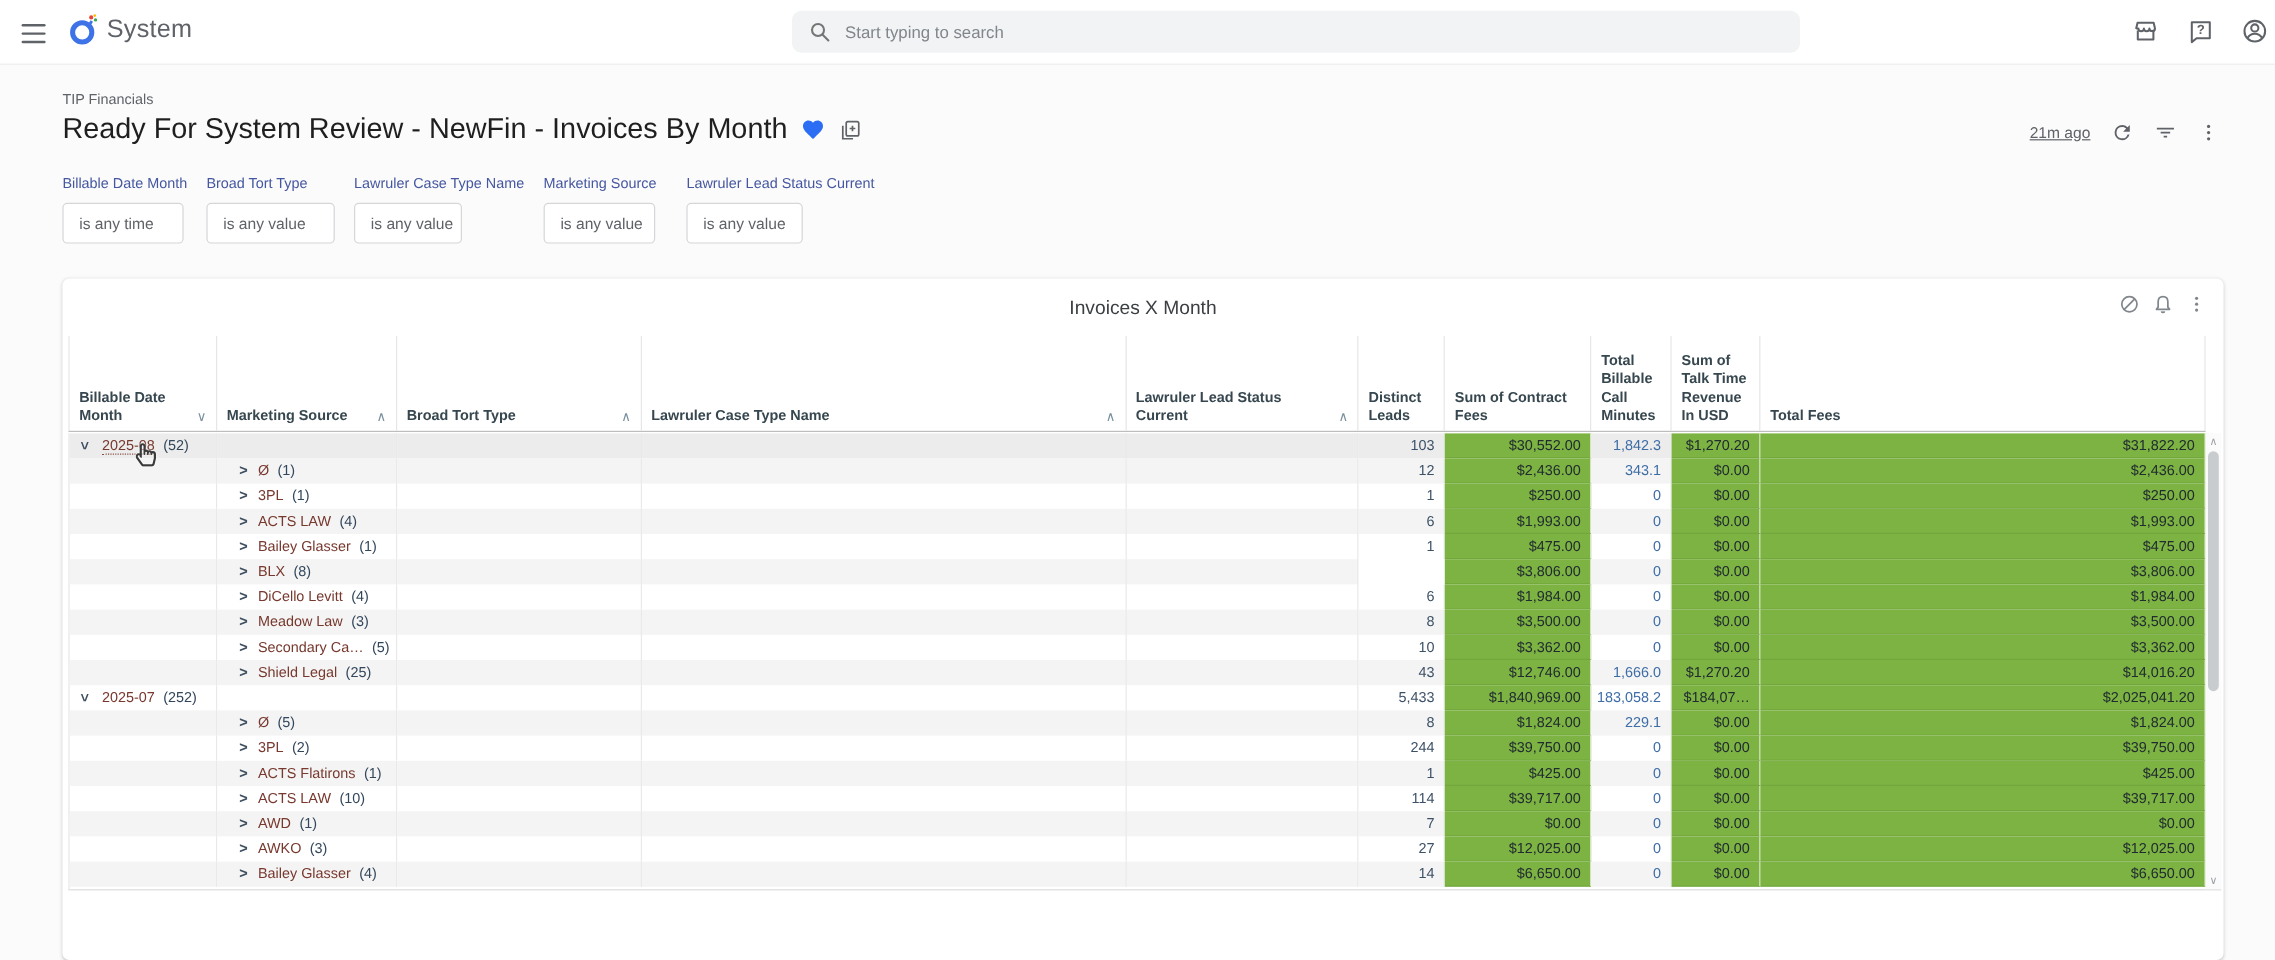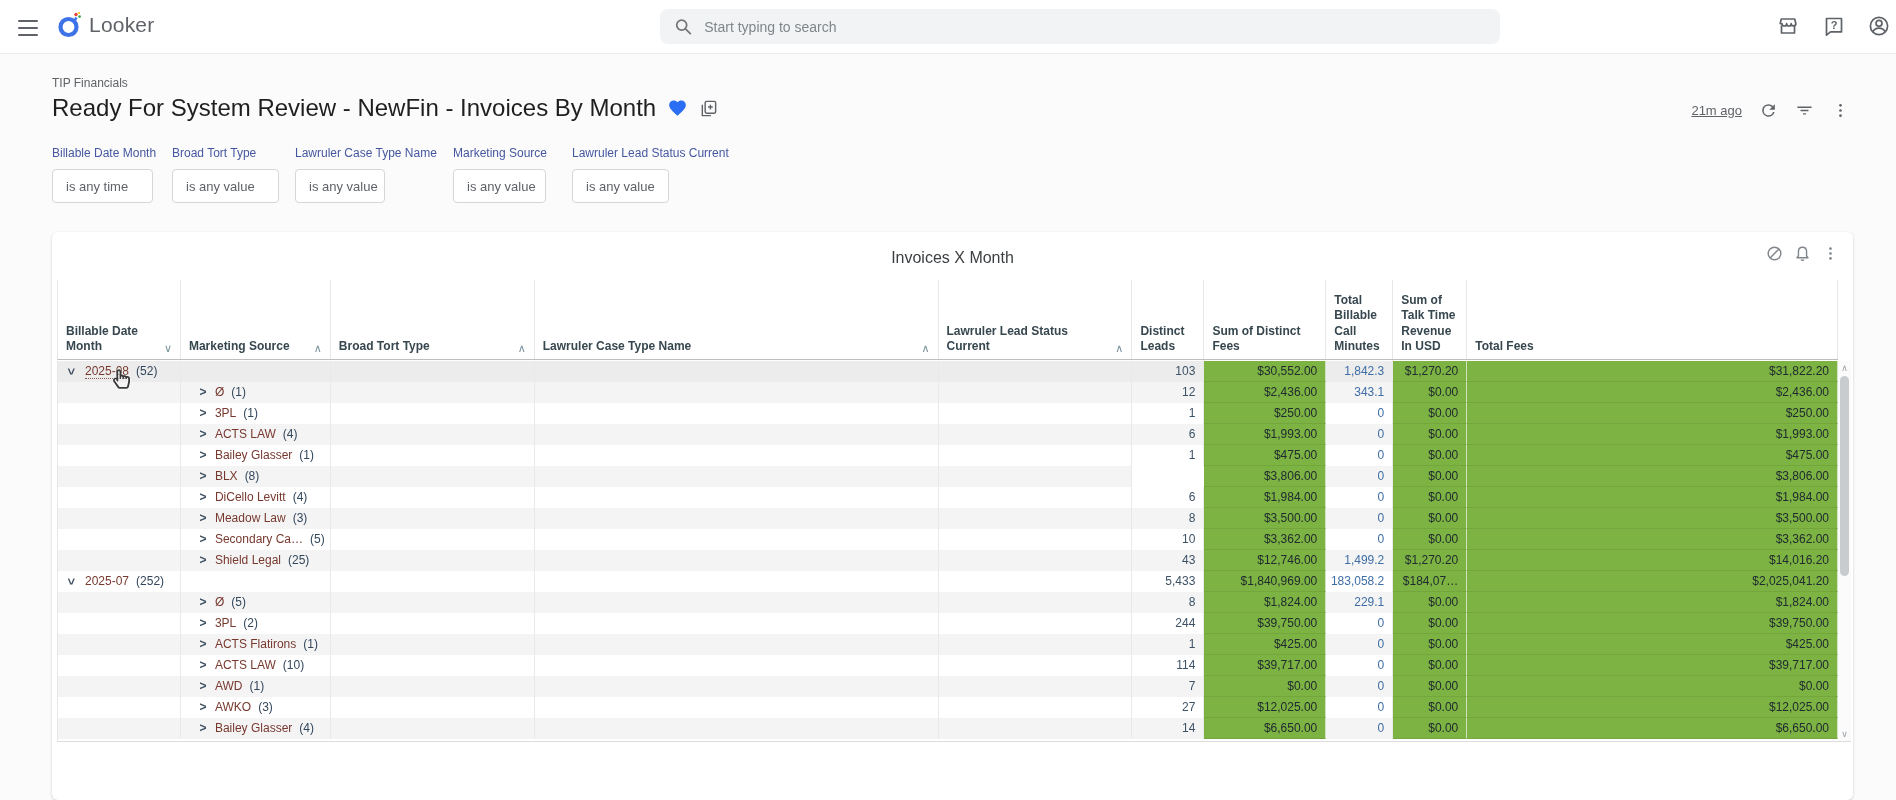--- a/index.html
+++ b/index.html
@@ -78,21 +78,21 @@
         <span></span>
       </div>
     <div class="logo">
       <svg width="26" height="28" viewBox="0 0 26 28">
         <circle cx="12.5" cy="16" r="8" fill="none" stroke="#3e73e8" stroke-width="4.2"></circle>
         <line x1="18" y1="10.5" x2="20.5" y2="6.5" stroke="#3e73e8" stroke-width="2.4"></line>
         <circle cx="20" cy="3.5" r="1.7" fill="#ea4335"></circle>
         <circle cx="23.6" cy="5.6" r="1.4" fill="#34a853"></circle>
         <circle cx="23" cy="2" r="1.1" fill="#fbbc04"></circle>
       </svg>
-      <span class="logo-text">Looker</span>
+      <span class="logo-text">System</span>
     </div>
     <div class="search">
       <svg width="19" height="19" viewBox="0 0 19 19">
         <circle cx="8" cy="8" r="5.2" fill="none" stroke="#757575" stroke-width="1.8"></circle>
         <line x1="12.2" y1="12.2" x2="17" y2="17" stroke="#757575" stroke-width="1.8" stroke-linecap="round"></line>
       </svg>
       <input type="text" placeholder="Start typing to search" style="">
     </div>
     <div class="tb-ic" style="left:1776px">
       <svg width="24" height="24" viewBox="0 0 24 24" fill="none" stroke="#5f6368" stroke-width="1.7" stroke-linejoin="round">
@@ -211,21 +211,21 @@
           <span class="sort">∧</span>
         </div>
         <div class="hcell" style="width: 194px;">
           <span>Lawruler Lead Status Current</span>
           <span class="sort">∧</span>
         </div>
         <div class="hcell" style="width: 72px;">
           <span>Distinct Leads</span>
         </div>
         <div class="hcell" style="width: 122px;">
-          <span>Sum of Distinct Fees</span>
+          <span>Sum of Contract Fees</span>
         </div>
         <div class="hcell" style="width: 67px;">
           <span>Total Billable Call Minutes</span>
         </div>
         <div class="hcell" style="width: 74px;">
           <span>Sum of Talk Time Revenue In USD</span>
         </div>
         <div class="hcell" style="width: 371px;">
           <span>Total Fees</span>
         </div>
@@ -340,21 +340,21 @@
           <div class="cell green" style="width: 371px;">$3,362.00</div>
         </div>
         <div class="trow">
           <div class="cell striped" style="width: 123px; padding-left: 6px;"></div>
           <div class="cell striped" style="width: 150px; padding-left: 16px;"><span class="chev">&gt;</span><span class="dimlabel" style="margin-left:6px">Shield Legal</span><span class="cnt">(25)</span></div>
           <div class="cell striped" style="width: 204px;"></div>
           <div class="cell striped" style="width: 404px;"></div>
           <div class="cell striped" style="width: 194px;"></div>
           <div class="cell num striped" style="width: 72px;">43</div>
           <div class="cell green" style="width: 122px;">$12,746.00</div>
-          <div class="cell min striped" style="width: 67px;">1,499.2</div>
+          <div class="cell min striped" style="width: 67px;">1,666.0</div>
           <div class="cell green" style="width: 74px;">$1,270.20</div>
           <div class="cell green" style="width: 371px;">$14,016.20</div>
         </div>
         <div class="trow">
           <div class="cell " style="width: 123px; padding-left: 6px;"><span class="chev open">&gt;</span><span class="dimlabel" style="margin-left:9px">2025-07</span><span class="cnt">(252)</span></div>
           <div class="cell " style="width: 150px; padding-left: 16px;"></div>
           <div class="cell " style="width: 204px;"></div>
           <div class="cell " style="width: 404px;"></div>
           <div class="cell " style="width: 194px;"></div>
           <div class="cell num" style="width: 72px;">5,433</div>

